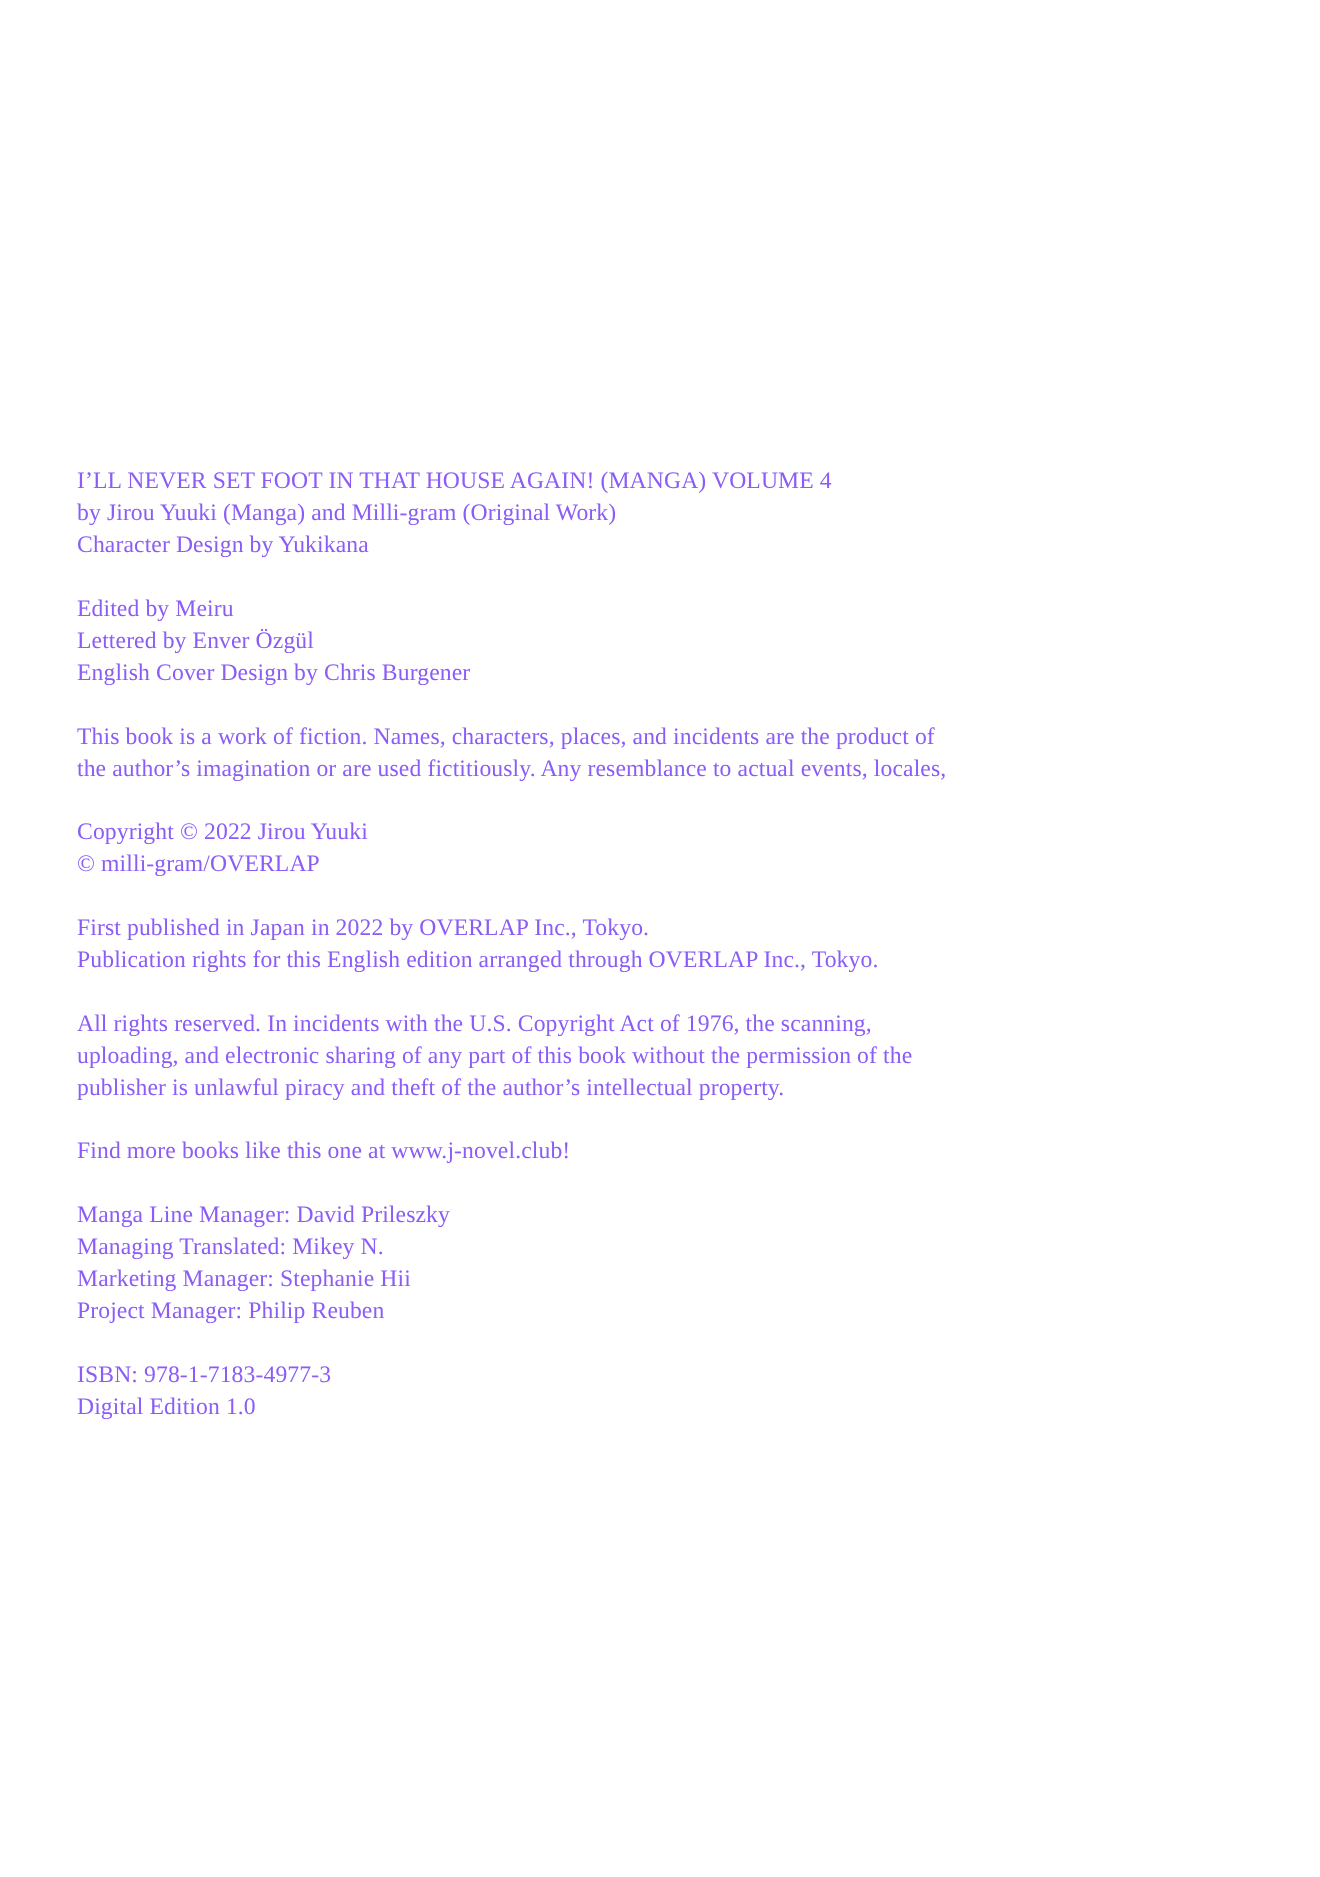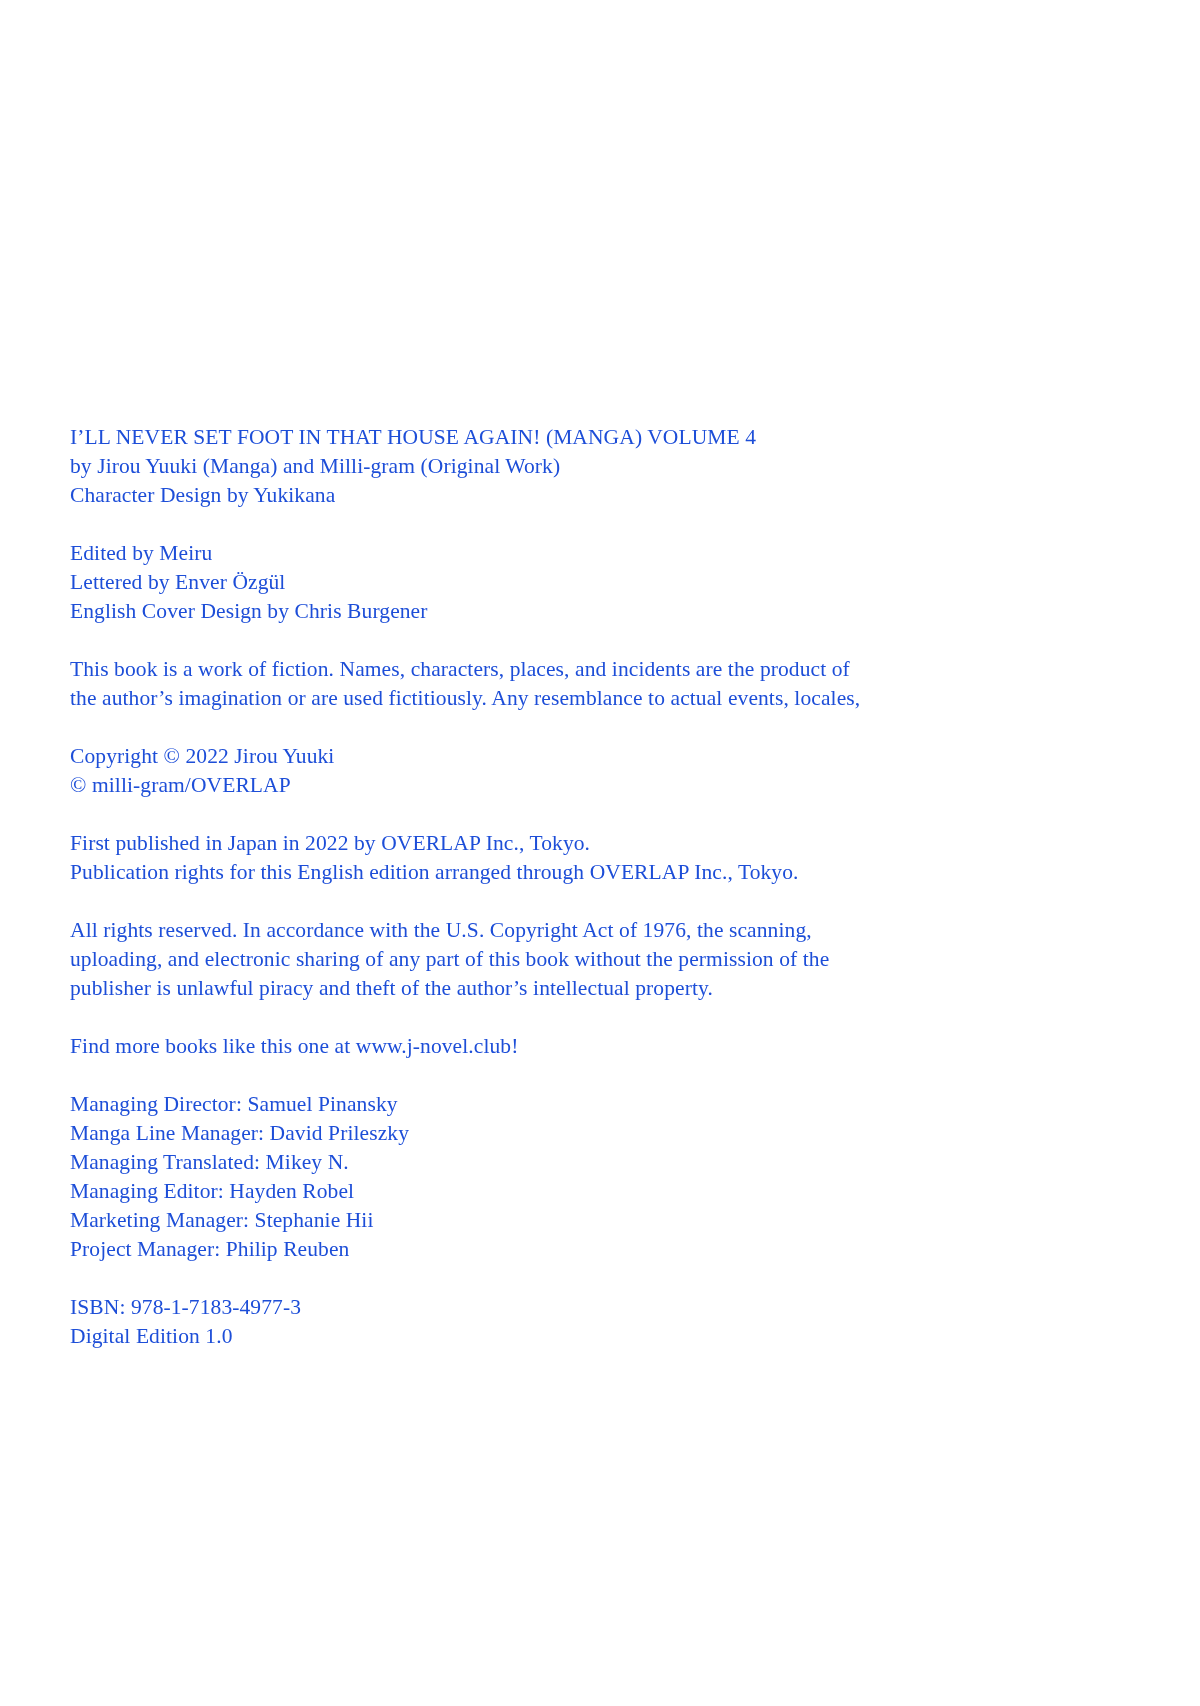--- a/index.html
+++ b/index.html
@@ -7,21 +7,21 @@
     padding: 0;
     background: #ffffff;
   }
   .page {
     position: relative;
     width: 1200px;
     height: 1706px;
     background: #ffffff;
     overflow: hidden;
     font-family: "Liberation Serif", "DejaVu Serif", serif;
-    color: #1d4ed8;
+    color: #8b5cf6;
   }
   .content {
     position: absolute;
     left: 70px;
     top: 423px;
     width: 1075px;
     font-size: 21.5px;
     line-height: 29px;
     font-weight: 400;
     letter-spacing: 0.1px;
@@ -63,34 +63,32 @@
         <div class="line">Copyright © 2022 Jirou Yuuki</div>
         <div class="line">© milli-gram/OVERLAP</div>
       </div>
 
     <div class="section">
         <div class="line">First published in Japan in 2022 by OVERLAP Inc., Tokyo.</div>
         <div class="line">Publication rights for this English edition arranged through OVERLAP Inc., Tokyo.</div>
       </div>
 
     <div class="section">
-        <div class="line">All rights reserved. In accordance with the U.S. Copyright Act of 1976, the scanning,</div>
+        <div class="line">All rights reserved. In incidents with the U.S. Copyright Act of 1976, the scanning,</div>
         <div class="line">uploading, and electronic sharing of any part of this book without the permission of the</div>
         <div class="line">publisher is unlawful piracy and theft of the author’s intellectual property.</div>
       </div>
 
     <div class="section">
         <div class="line">Find more books like this one at www.j-novel.club!</div>
       </div>
 
     <div class="section">
-        <div class="line">Managing Director: Samuel Pinansky</div>
         <div class="line">Manga Line Manager: David Prileszky</div>
         <div class="line">Managing Translated: Mikey N.</div>
-        <div class="line">Managing Editor: Hayden Robel</div>
         <div class="line">Marketing Manager: Stephanie Hii</div>
         <div class="line">Project Manager: Philip Reuben</div>
       </div>
 
     <div class="section">
         <div class="line">ISBN: 978-1-7183-4977-3</div>
         <div class="line">Digital Edition 1.0</div>
       </div>
   </div>
 </div>

